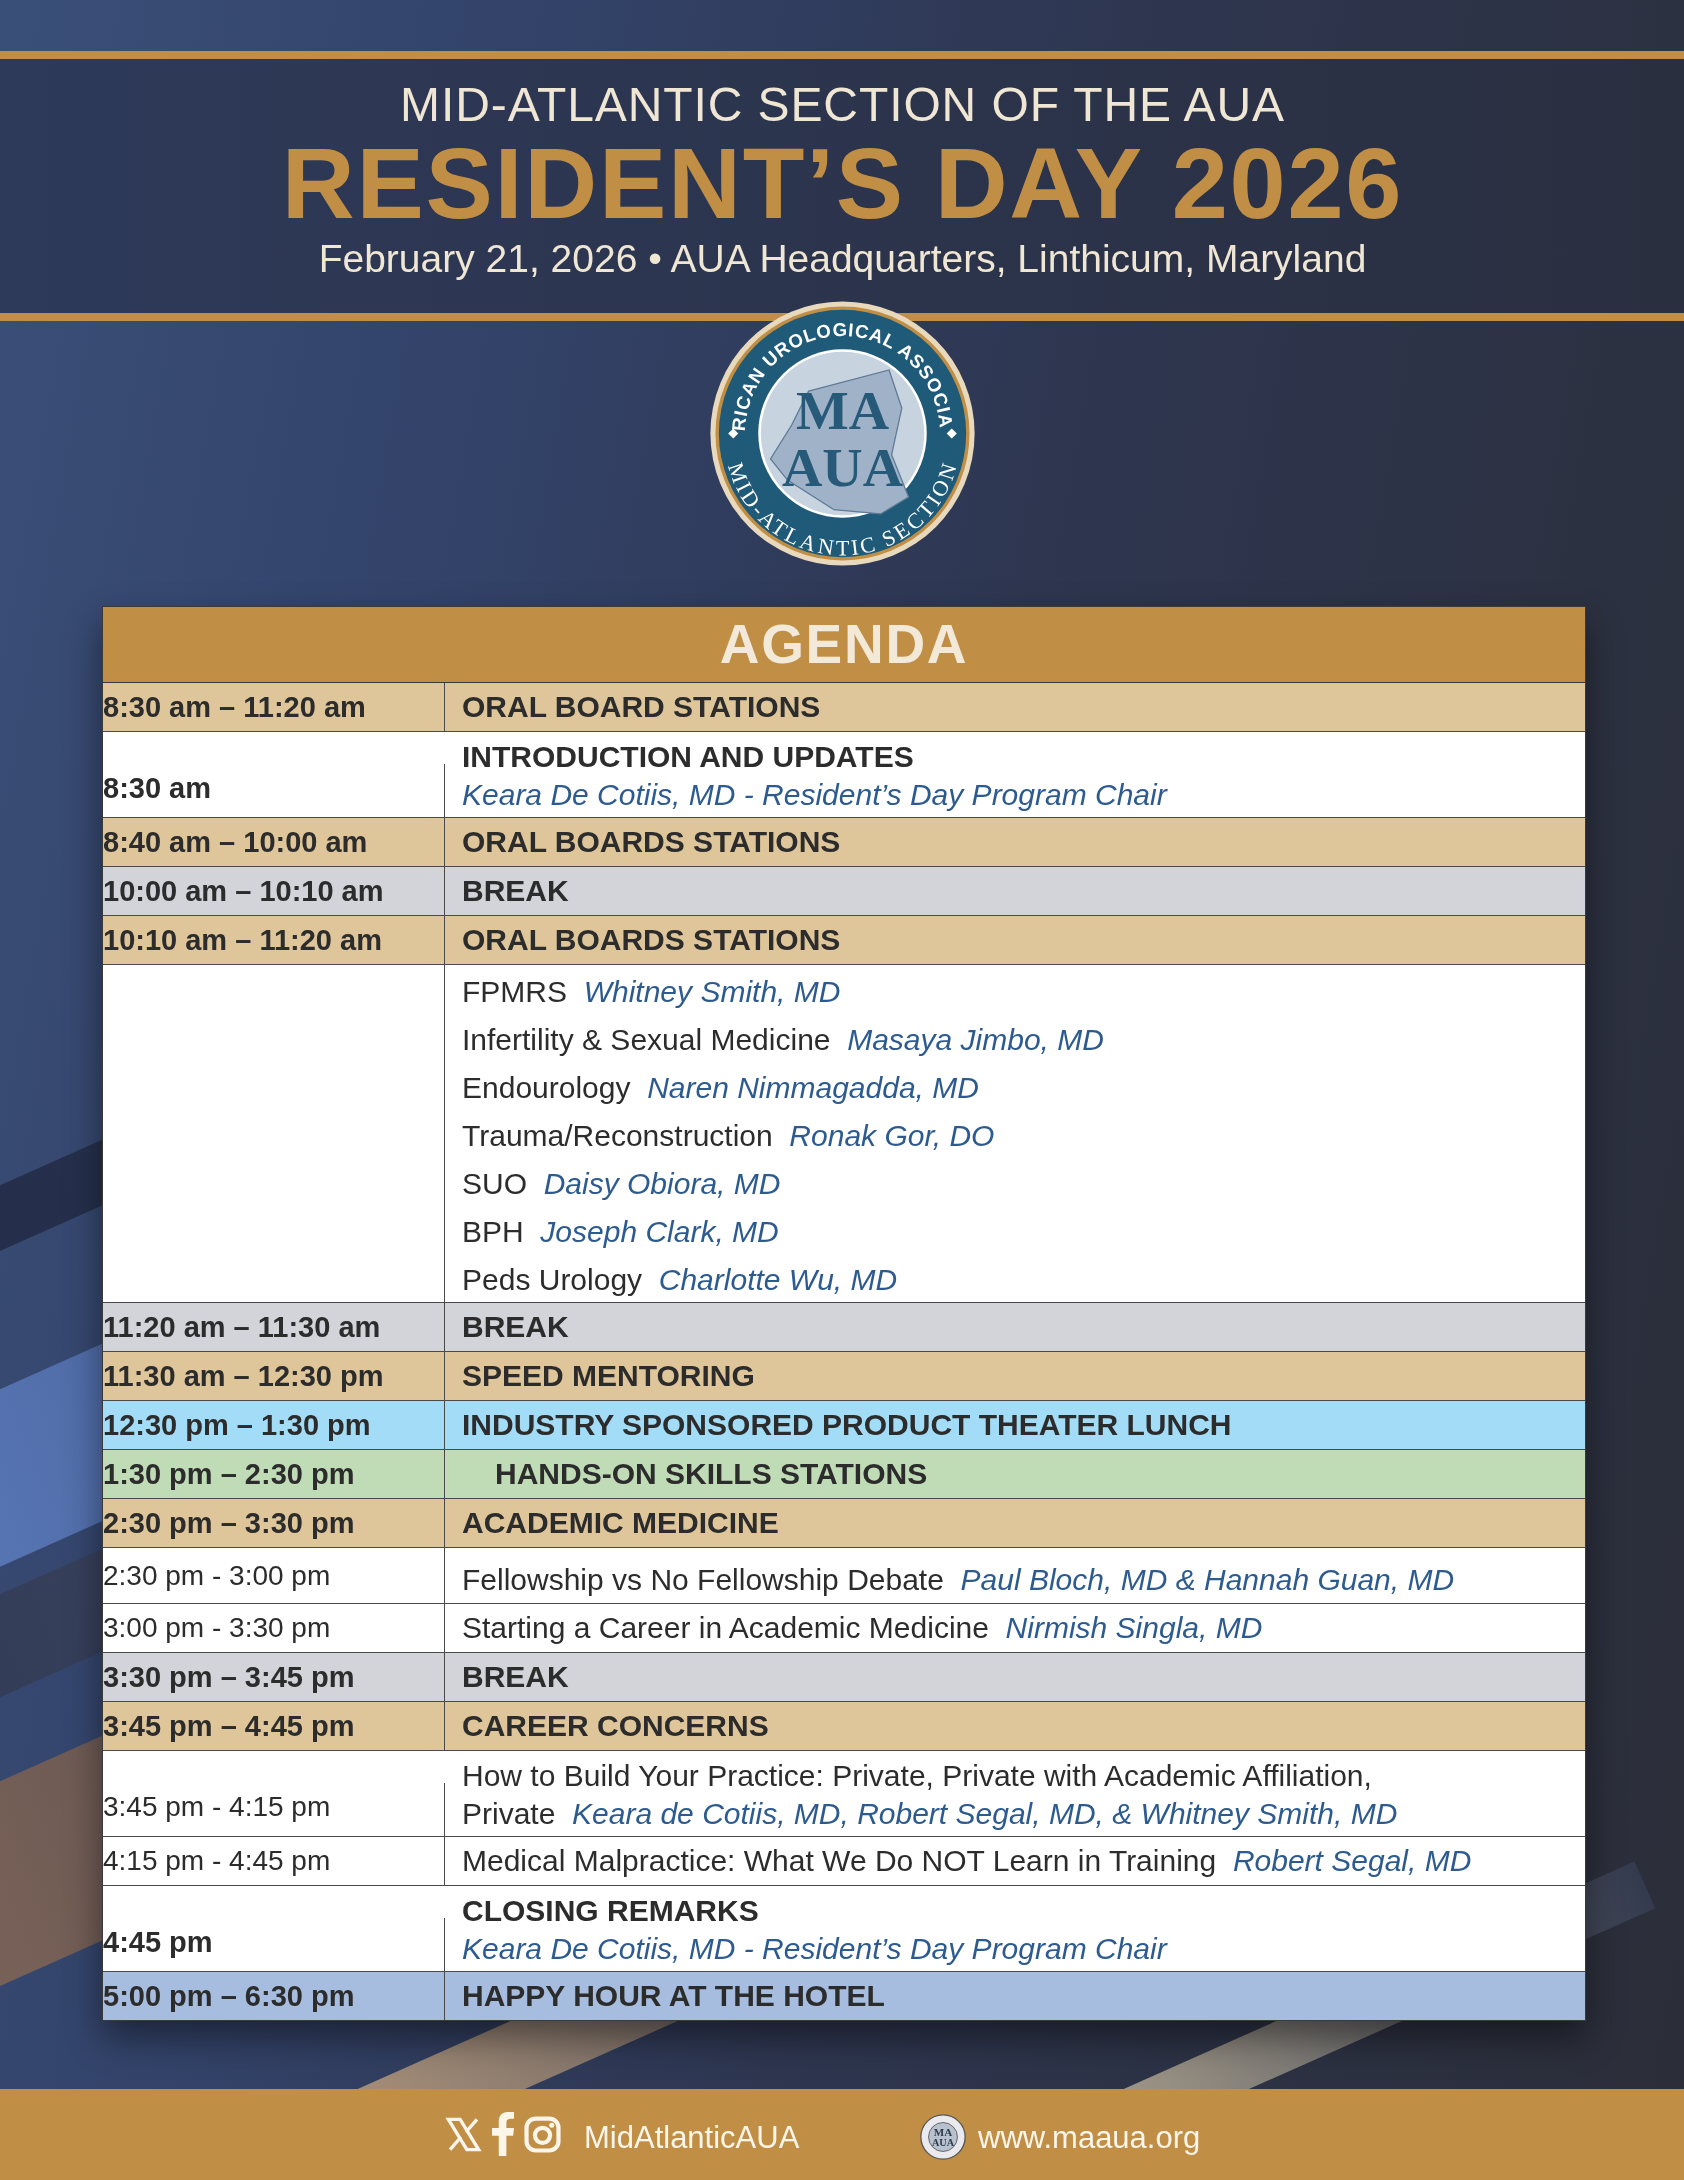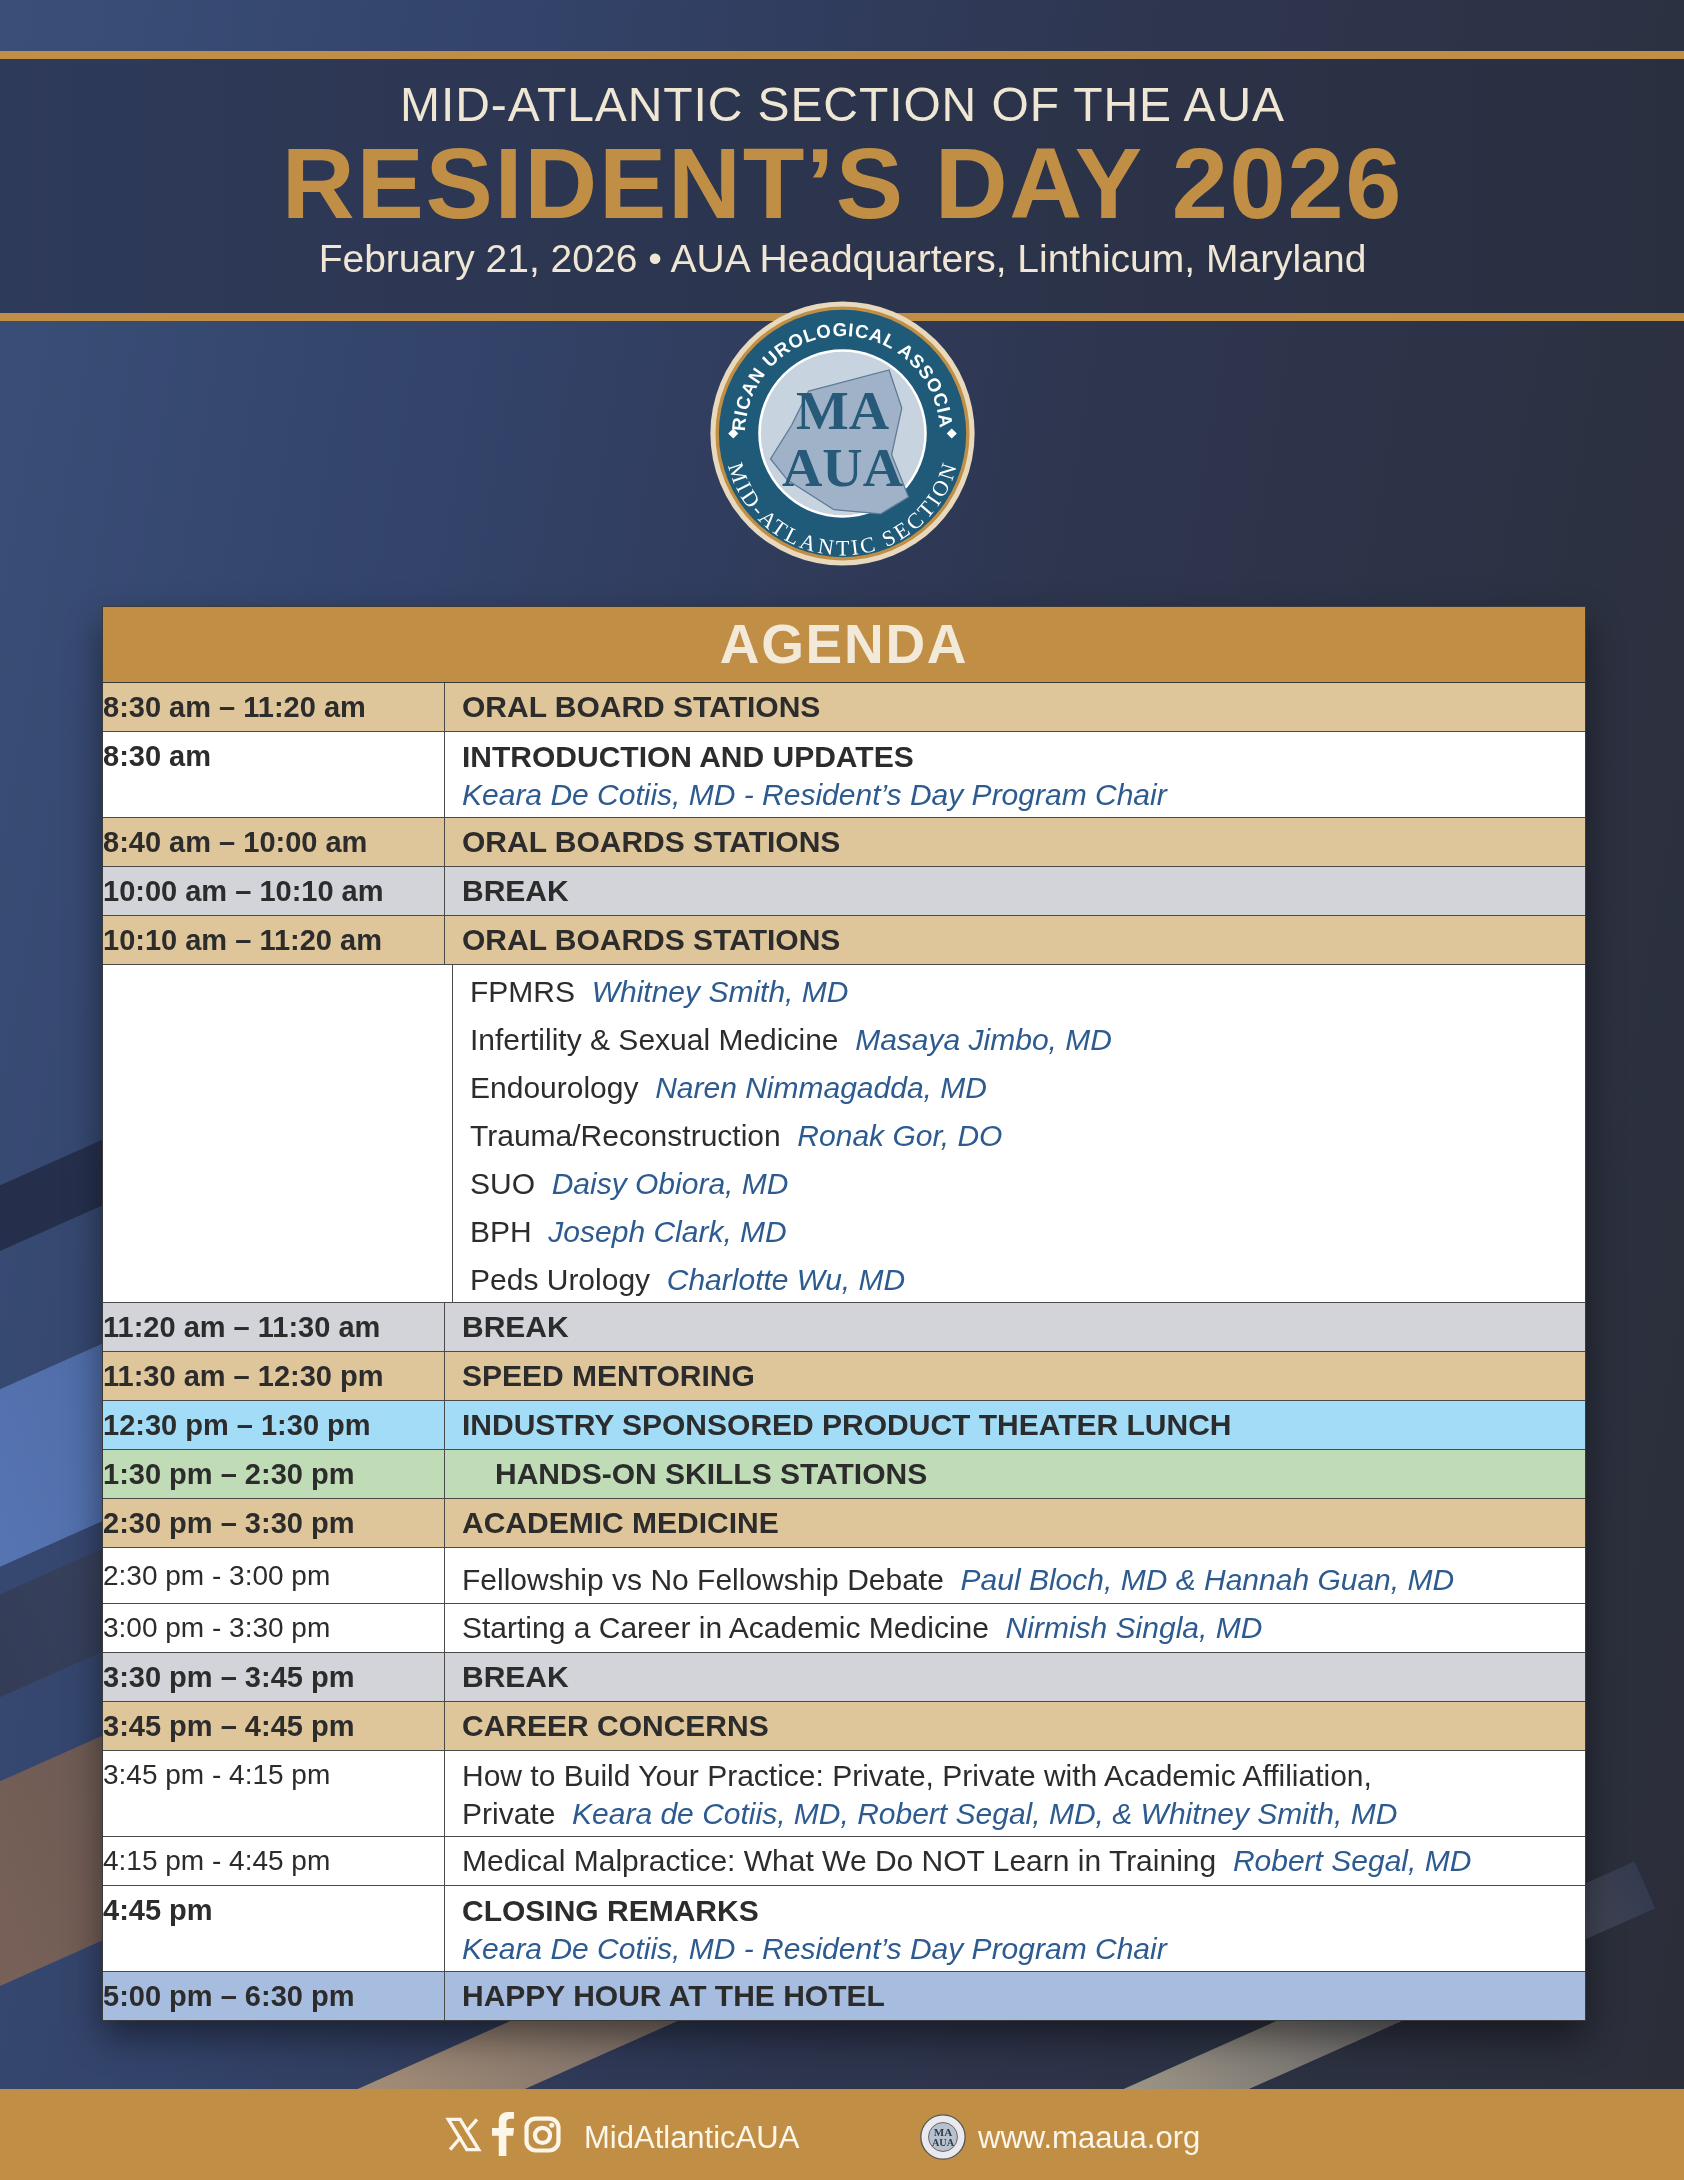--- a/index.html
+++ b/index.html
@@ -55,36 +55,36 @@
   .row:last-child { border-bottom: none; }
   .row .time {
     width: 342px; flex: none; text-align: left; padding-right: 13.6px; box-sizing: border-box;
     border-right: 1.7px solid #4a4a4a; font-size: 29px;
   }
   .row .content { flex: 1; padding-left: 17px; font-size: 30px; }
   .row.main .time, .row.main .content { font-weight: bold; }
   .row.single { height: 48px; }
   .row.single .time, .row.single .content { line-height: 48px; }
   .row.double { height: 85px; }
-  .row.double .time { line-height: 48px; }
+  .row.double .time { line-height: 48px; margin-top: 32px; }
   .row.double .content { padding-top: 6px; box-sizing: border-box; }
   .row.double .content .l1 { line-height: 37px; }
   .row.double .content .l2 { line-height: 39px; }
   .row.sub .time { font-weight: normal; font-size: 28px; }
   .row.sub .content { font-weight: normal; font-size: 30px; }
 
   .tan { background: #dfc69a; }
   .grey { background: #d3d4d9; }
   .blue { background: #a2dcf7; }
   .green { background: #bfdcb7; gap: 33px; }
   .periw { background: #a6bde0; }
   .white { background: #ffffff; }
 
   .speaker { color: #2d5b90; font-style: italic; font-weight: normal; }
-  .stations { height: 337px; padding-left: 8px; }
+  .stations { height: 337px; }
   .stations .content { padding-top: 3.4px; }
   .stations .item { height: 48px; line-height: 48px; font-size: 30px; }
 
   .footer {
     position: absolute; left: 0; top: 2089px; width: 1685px; height: 92px; background: #c08f45;
   }
   .social { position: absolute; left: 445px; top: 2112px; display: flex; align-items: center; gap: 10.2px; }
   .social svg { display: block; }
   .handle { position: absolute; left: 584px; top: 2116px; color: #fbf5ea; font-size: 31px; line-height: 43px; }
   .mini-logo { position: absolute; left: 920px; top: 2114px; width: 46px; height: 46px; }

